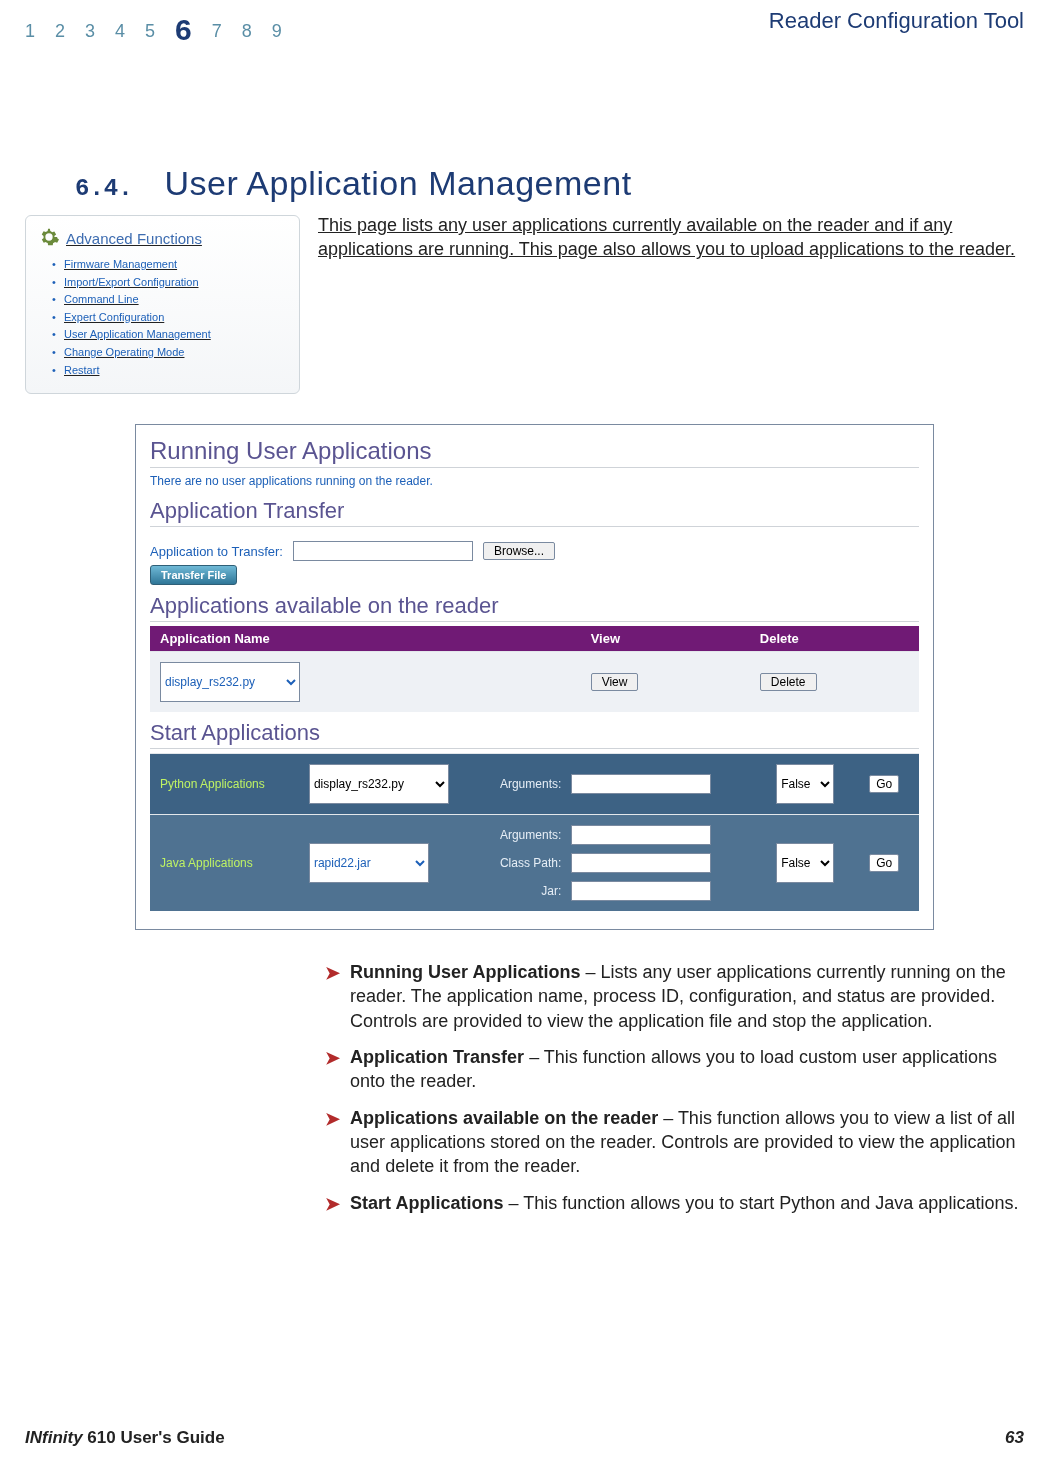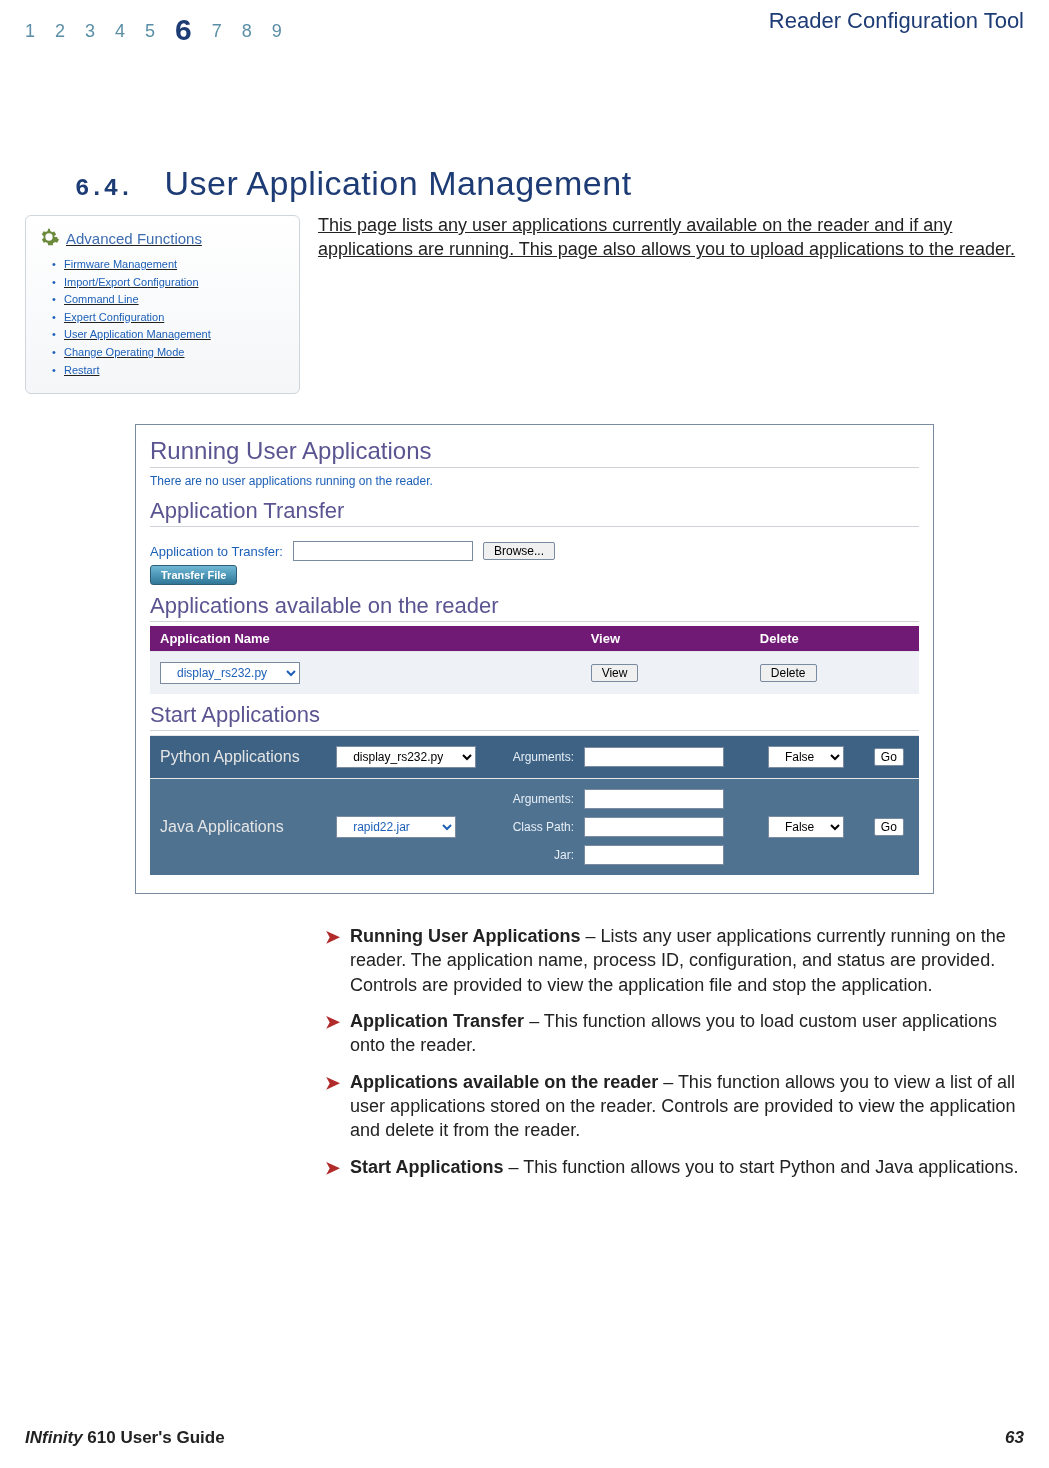--- a/index.html
+++ b/index.html
@@ -94,31 +94,31 @@
     color:#fff; font-size:11px; font-weight:bold;
     padding:3px 10px; border-radius:3px; border:1px solid #2f5f77;text-align:center;
   }
   
   .tbl { width:100%; border-collapse:collapse; margin-top:4px; font-size:12px;}
   .tbl th { text-align:left; color:#fff; font-weight:bold; padding:5px 10px; font-size:13px;}
   .tbl th.nav-blue { background:#701a75; }
   .tbl td { padding:10px 10px; vertical-align:middle; border-top:1px solid #e3e7eb;}
   .tbl tr.altA td { background:#eef1f5; }
   .select {
-    border:1px solid #7a8aa0; font-size:12px; color:#273; padding:1px 12px; height:22px;
+    border:1px solid #7a8aa0; font-size:12px; color:#273; padding:1px 0; height:40px;
     min-width:140px; background:#fff;
   }
   .select.blue-text { color:#1d60b8; }
   .small-select { min-width:58px; }
   .text-input { border:1px solid #7a8aa0; height:20px; width:140px; background:#fff; }
   .go-btn { border:1px solid #7a8aa0; background:#e9e9e9; padding:1px 6px; font-size:12px; border-radius:2px;}
   .start-row td { background:#3d6284; color:#fff; }
   .start-row .white-box { background:#fff; color:#000; }
   .start-row2 td { background:#4f7291; color:#fff; }
-  .rowlabel { color:#e5e5e5; font-size:16px; }
+  .rowlabel { color:#bef264; font-size:12px; }
   .opt-grid { display:grid; grid-template-columns:auto 1fr; gap:8px 10px; align-items:center; }
   .opt-grid .k { color:#e6eef6; font-size:12px; text-align:right; white-space:nowrap;}
   
   .desc-list { margin:30px 0 0 300px; font-size:18px; line-height:1.35; }
   .desc-list .item { display:flex; gap:10px; margin-bottom:12px; }
   .desc-list .arrow { color:#b22b2b; font-weight:bold; font-size:18px; flex:0 0 auto; position:relative; top:1px;}
   .desc-list .b { font-weight:bold; }
   
   .footer { position:absolute; bottom:20px; left:25px; right:25px; display:flex; justify-content:space-between; font-size:17px;font-weight:bold;}
   .footer .left span:first-child { font-style:italic; }

